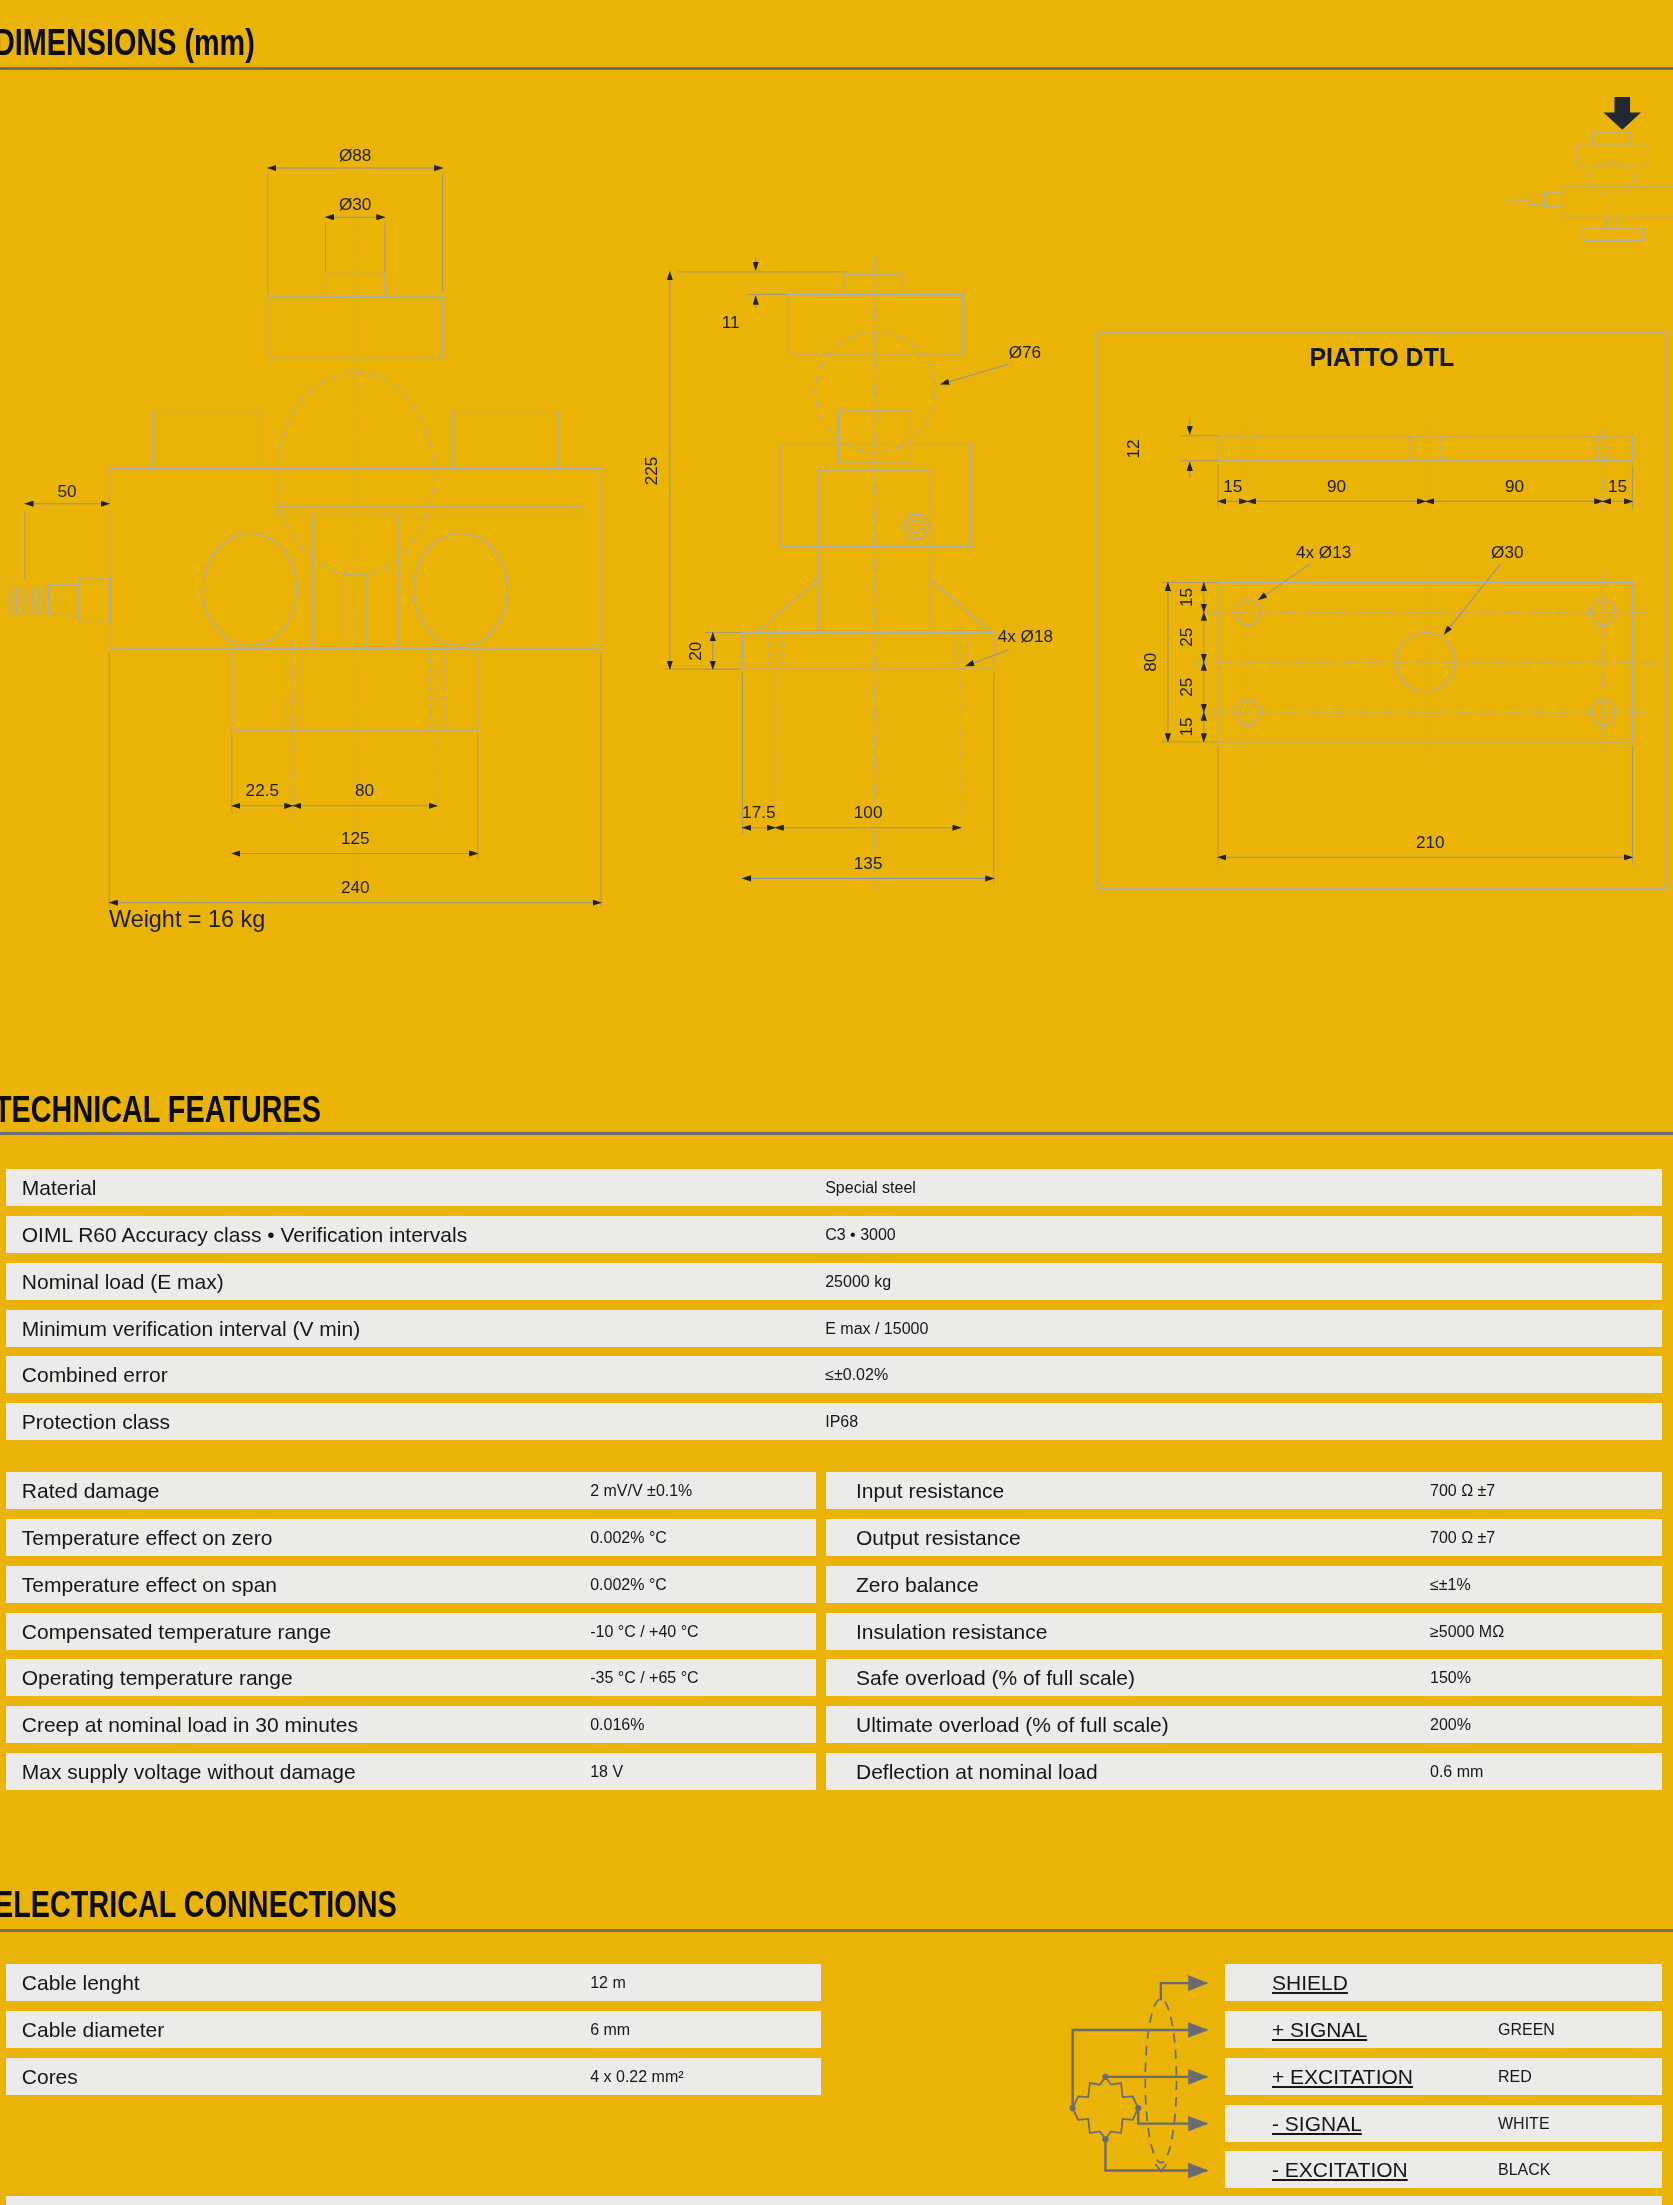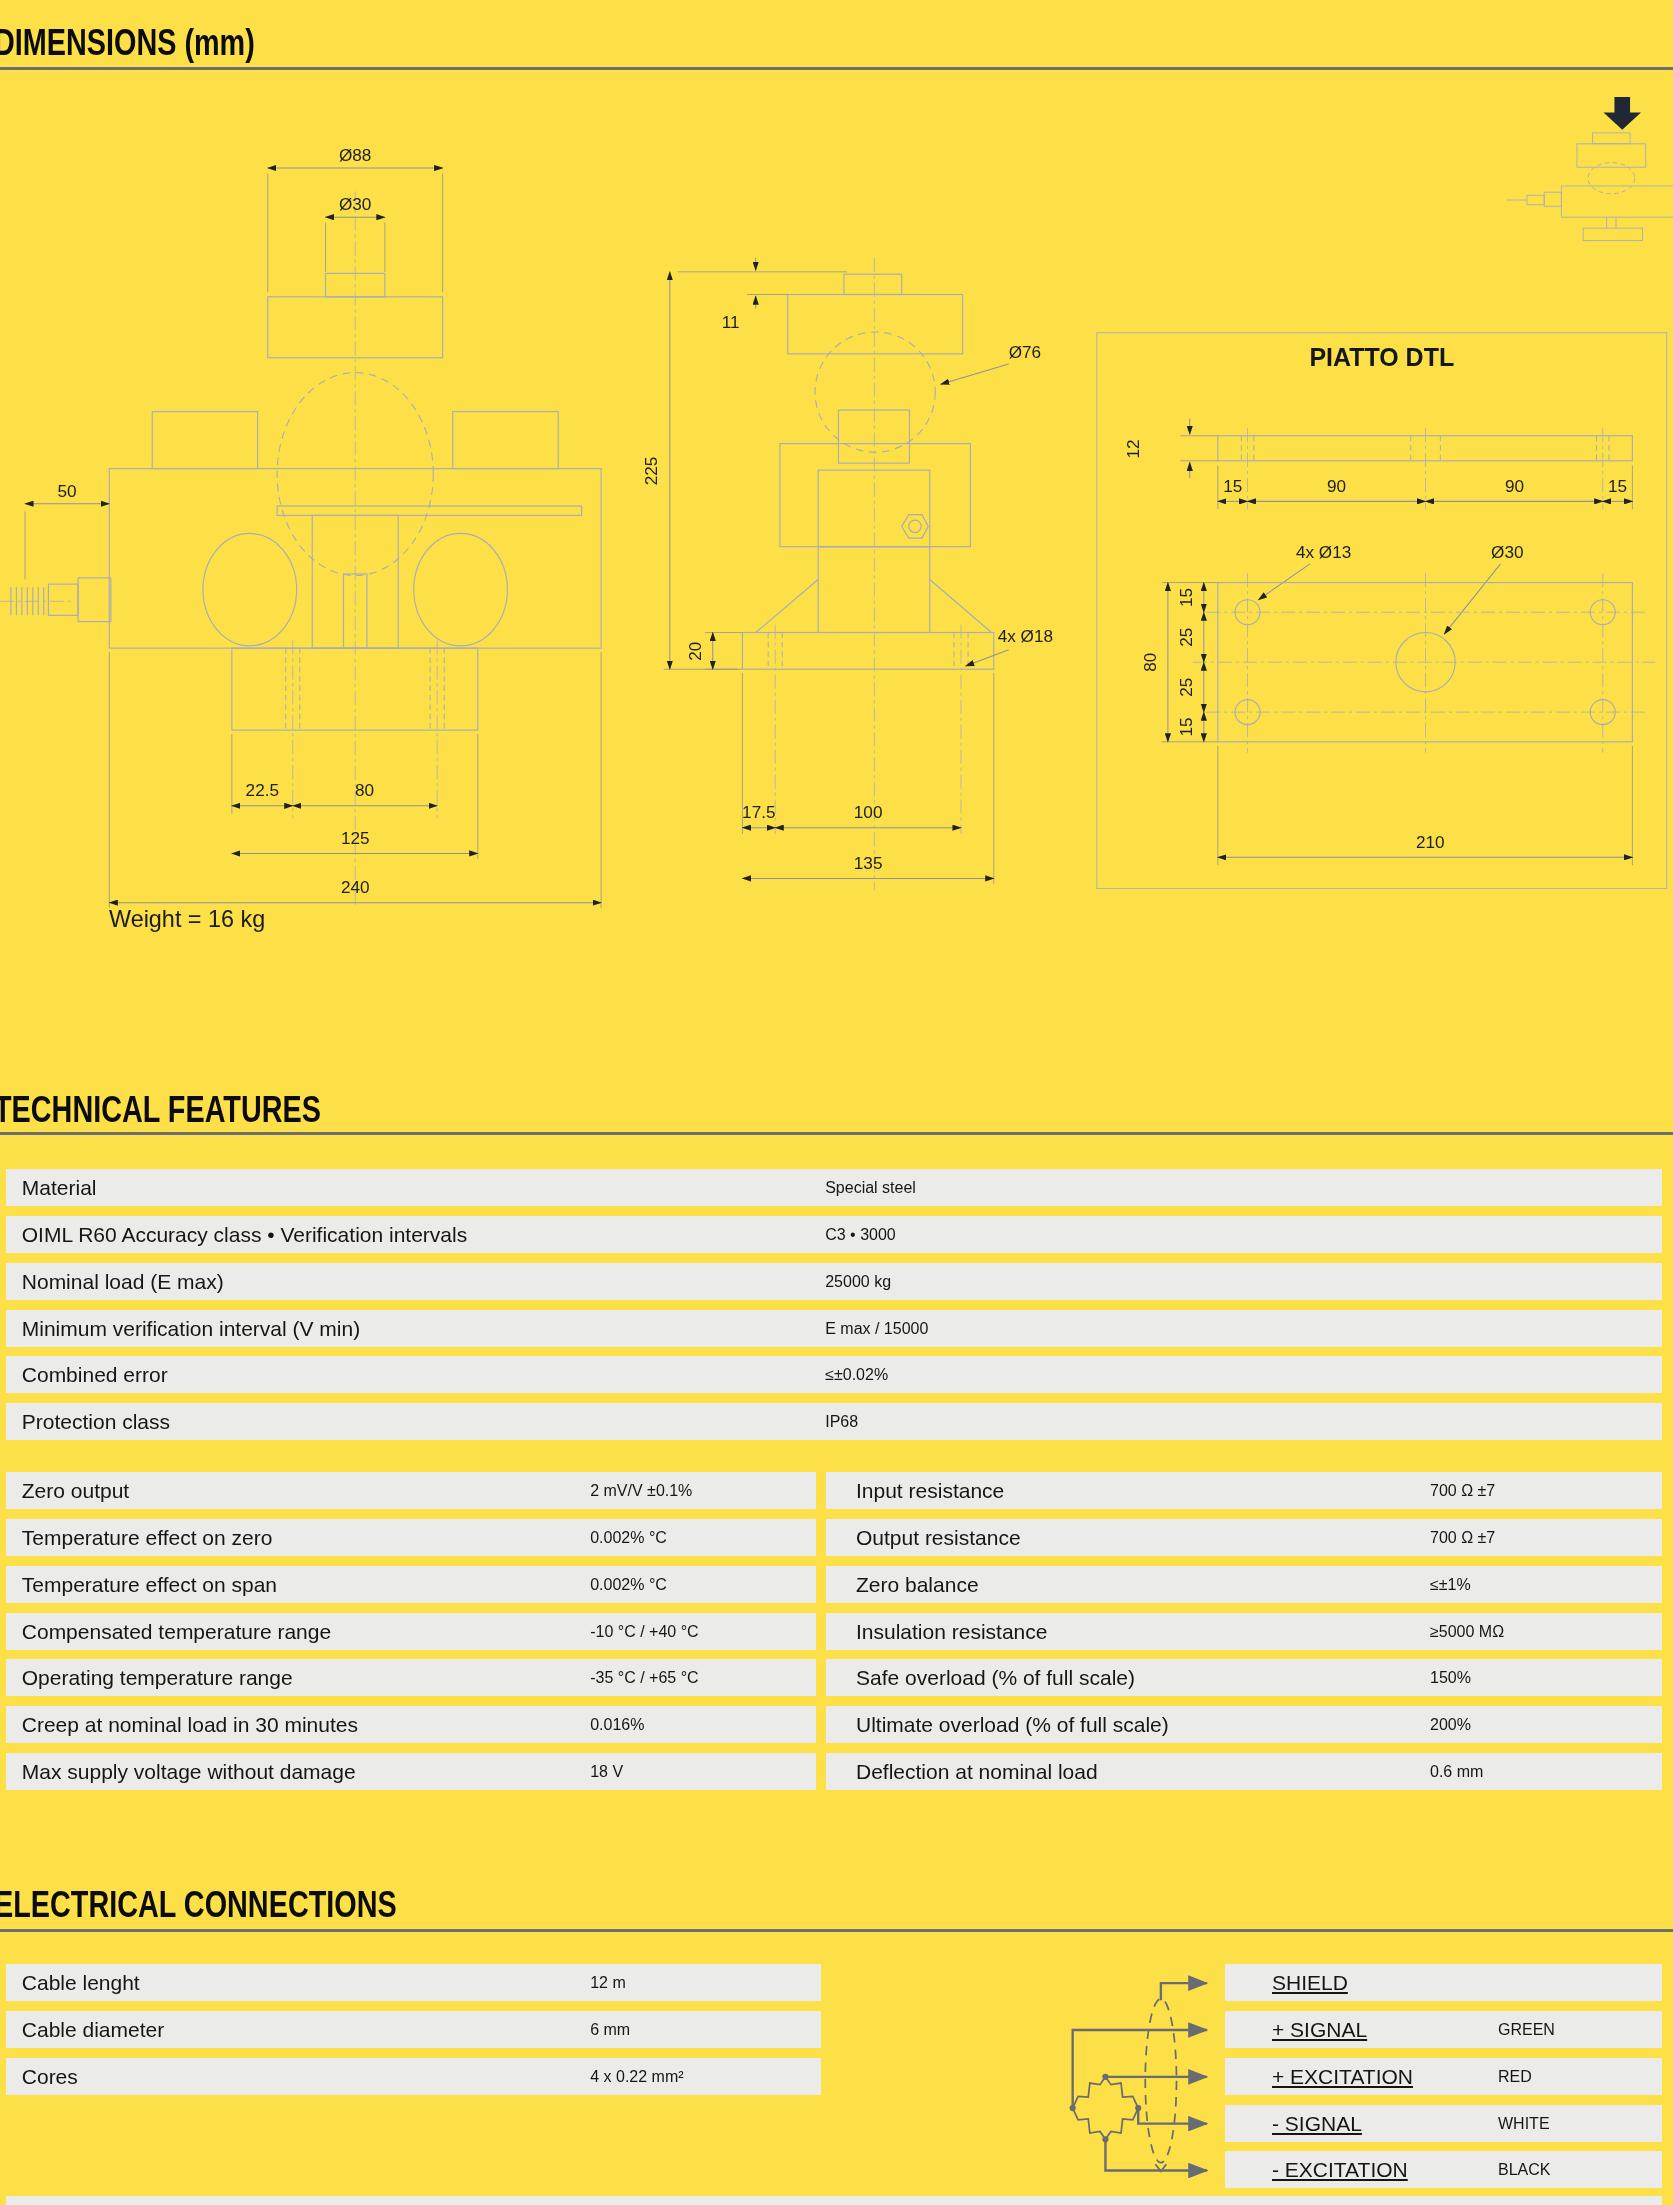--- a/index.html
+++ b/index.html
@@ -1,16 +1,16 @@
 <!DOCTYPE html>
 <html style="font-size:12.5px"><head>
 <meta charset="utf-8">
 <style>
   html,body{margin:0;padding:0;background:#e6e6e3;}
-  .page{position:relative;width:1673px;height:2205px;background:#fde047;overflow:hidden;
+  .page{position:relative;width:1673px;height:2205px;background:#eab308;overflow:hidden;
         font-family:"Liberation Sans",sans-serif;color:#161616;}
   .h1{position:absolute;left:-6.2px;white-space:nowrap;font-weight:bold;font-size:36px;color:#0c0c0c;}
   .h1 .sq{display:inline-block;transform:scaleX(0.8);transform-origin:0 50%;letter-spacing:0px;}
   .rule{position:absolute;left:0;width:1673px;height:3.1px;background:#6e6e6e;}
   .svgabs{position:absolute;left:0;top:0;}
   .weight{position:absolute;left:109px;top:906px;font-size:23.4px;color:#1c1c1c;}
   .row{position:absolute;height:37px;background:#ebebe9;}
   .row .lab{position:absolute;left:15.6px;top:0;line-height:37px;font-size:21px;white-space:nowrap;}
   .row .val{position:absolute;top:0;line-height:37px;font-size:16px;white-space:nowrap;}
   .t1{left:6.2px;width:1656px;}
@@ -282,21 +282,21 @@
   <div class="row t1" style="top:1356px;">
     <span class="lab">Combined error</span>
     <span class="val">≤±0.02%</span>
   </div>
   <div class="row t1" style="top:1403px;">
     <span class="lab">Protection class</span>
     <span class="val">IP68</span>
   </div>
 
   <div class="row t2l" style="top:1472px;">
-    <span class="lab">Zero output</span>
+    <span class="lab">Rated damage</span>
     <span class="val">2 mV/V ±0.1%</span>
   </div>
   <div class="row t2r" style="top:1472px;">
     <span class="lab">Input resistance</span>
     <span class="val">700 Ω ±7</span>
   </div>
   <div class="row t2l" style="top:1519px;">
     <span class="lab">Temperature effect on zero</span>
     <span class="val">0.002% °C</span>
   </div>

